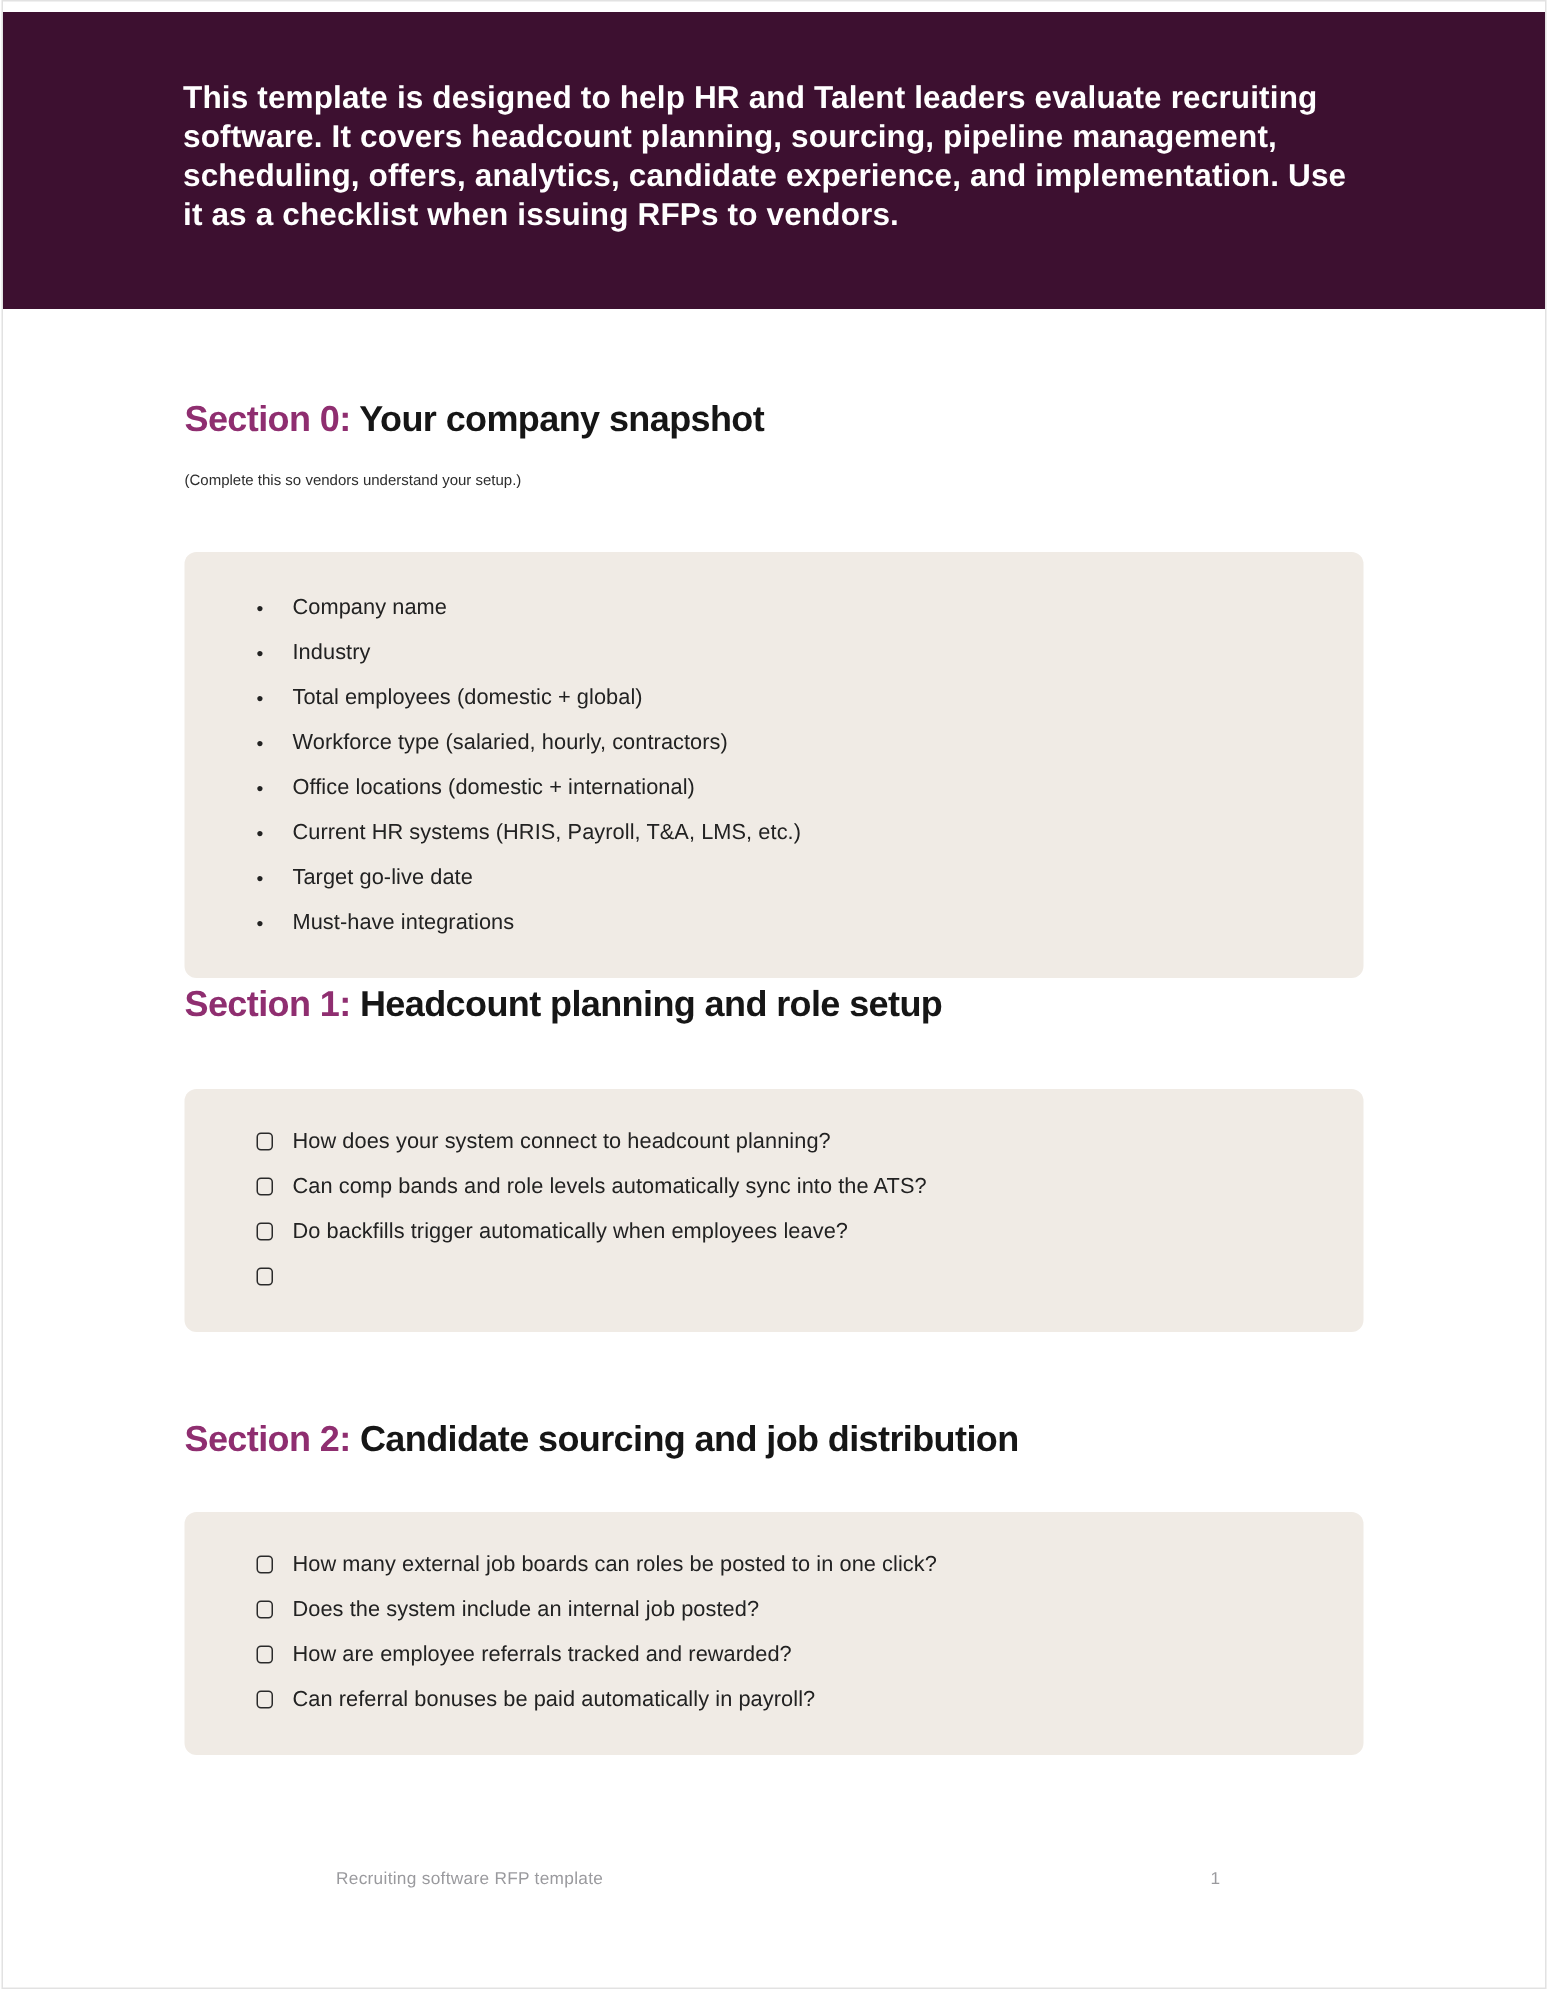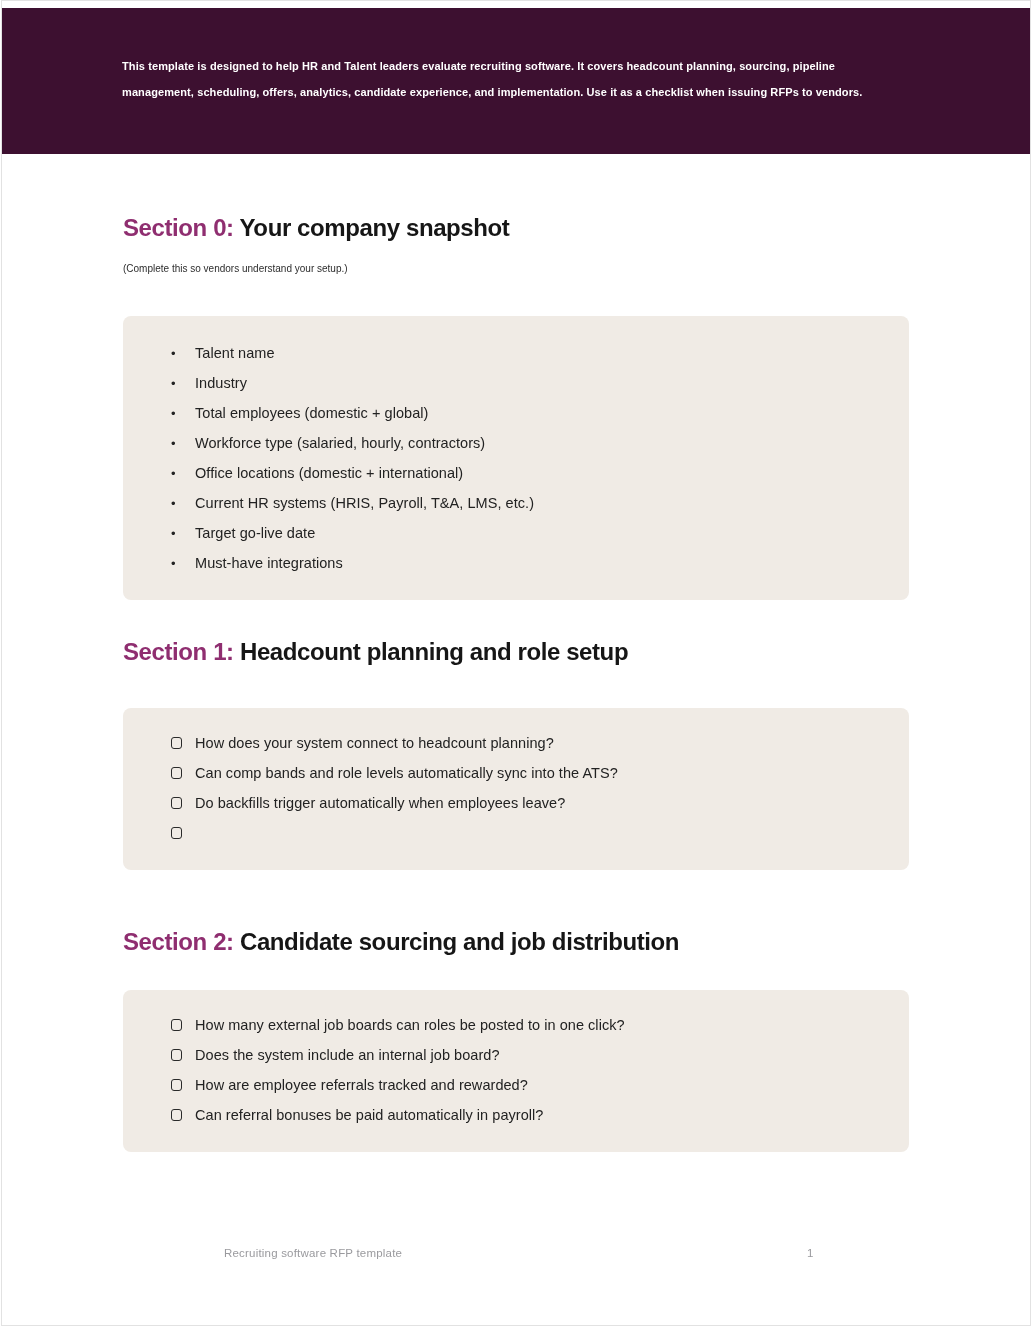--- a/index.html
+++ b/index.html
@@ -19,38 +19,38 @@
   .banner {
     margin-top: 7px;
     background: #3d1030;
     padding: 45px 120px 49px 120px;
   }
   .banner p {
     margin: 0;
     max-width: 790px;
     color: #ffffff;
     font-weight: bold;
-    font-size: 11px;
+    font-size: 21px;
     line-height: 26px;
     letter-spacing: 0.1px;
   }
 
   .content { padding: 0 121px; }
 
   .heading {
     margin: 0;
     font-size: 24px;
     line-height: 36px;
     font-weight: bold;
     letter-spacing: -0.4px;
     color: #161616;
   }
   .heading .accent { color: #8f2e70; }
   .mt-lg { margin-top: 56px; }
-  .mt-md { margin-top: 34px; }
+  .mt-md { }
   .mt-xl { margin-top: 54px; }
 
   .subtitle {
     margin: 14px 0 0 0;
     font-size: 10px;
     line-height: 18px;
     color: #2d2d2d;
   }
 
   .card {
@@ -111,21 +111,21 @@
 
     <section>
       <h2 class="heading mt-lg">
         <span class="accent">Section 0:</span>
         <span>Your company snapshot</span>
       </h2>
       <p class="subtitle">(Complete this so vendors understand your setup.)</p>
       <div class="card">
         <div class="row">
           <span class="dot">•</span>
-          <span>Talent name</span>
+          <span>Company name</span>
         </div>
         <div class="row">
           <span class="dot">•</span>
           <span>Industry</span>
         </div>
         <div class="row">
           <span class="dot">•</span>
           <span>Total employees (domestic + global)</span>
         </div>
         <div class="row">
@@ -180,21 +180,21 @@
         <span class="accent">Section 2:</span>
         <span>Candidate sourcing and job distribution</span>
       </h2>
       <div class="card compact compact2">
         <div class="row">
           <span class="checkbox"></span>
           <span>How many external job boards can roles be posted to in one click?</span>
         </div>
         <div class="row">
           <span class="checkbox"></span>
-          <span>Does the system include an internal job board?</span>
+          <span>Does the system include an internal job posted?</span>
         </div>
         <div class="row">
           <span class="checkbox"></span>
           <span>How are employee referrals tracked and rewarded?</span>
         </div>
         <div class="row">
           <span class="checkbox"></span>
           <span>Can referral bonuses be paid automatically in payroll?</span>
         </div>
       </div>

